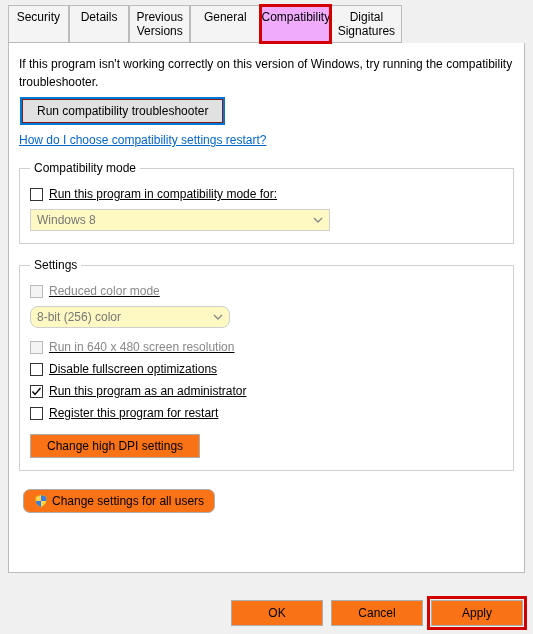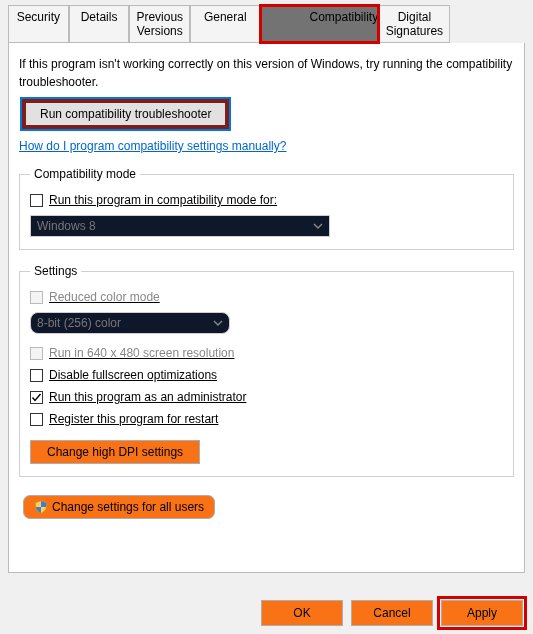--- a/index.html
+++ b/index.html
@@ -32,24 +32,23 @@
     border: 1px solid #bbb;
     background: #f9f9f9;
     position: relative;
     cursor: default;
     box-sizing: border-box;
   }
   .tab.inactive {
     background: #f4f4f4;
   }
   .tab.active {
-    background: #737373;
+    background: #f0abfc;
     border-bottom: 1px solid #ffffff;
     z-index: 2;
-    padding-left: 48px;
   }
   .tab-highlight {
     position: absolute;
     top: -2px;
     left: -2px;
     right: -2px;
     bottom: -2px;
     border: 3px solid #d40000;
     pointer-events: none;
   }
@@ -64,21 +63,21 @@
     position: relative;
   }
   .intro {
     line-height: 1.5;
     margin-bottom: 6px;
   }
   .troubleshooter-btn {
     display: inline-block;
     padding: 4px 14px;
     background: #e1e1e1;
-    border: 4px solid #7f1d1d;
+    border: 1px solid #7f1d1d;
     outline: 2px solid #0078d7;
     margin: 2px 0 10px 3px;
     cursor: default;
   }
   .link {
     color: #0066cc;
     text-decoration: underline;
     display: inline-block;
     margin-bottom: 14px;
     cursor: pointer;
@@ -114,21 +113,21 @@
   }
   .checkbox svg { width: 11px; height: 11px; display: block; }
   .label-disabled { color: #888; }
   .select {
     display: flex;
     align-items: center;
     justify-content: space-between;
     width: 300px;
     height: 22px;
     padding: 0 6px;
-    background: #0f172a;
+    background: #fef9c3;
     border: 1px solid #cfcfcf;
     color: #777;
     box-sizing: border-box;
   }
   .select.small { width: 200px; border-radius: 8px; }
   .chev { width: 10px; height: 10px; }
   .btn {
     display: inline-flex;
     align-items: center;
     justify-content: center;
@@ -142,21 +141,21 @@
   .btn-allusers { margin: 4px 0 0 4px; padding: 4px 10px; border-radius: 7px; }
   .shield { width: 14px; height: 14px; margin-right: 4px; }
   .bottom-row {
     position: absolute;
     right: 10px;
     bottom: 8px;
     display: flex;
     gap: 8px;
   }
   .bottom-row .btn {
-    width: 82px;
+    width: 92px;
     height: 26px;
     justify-content: center;
   }
   .apply-wrap {
     position: relative;
   }
   .apply-wrap::after {
     content: "";
     position: absolute;
     top: -4px; left: -4px; right: -4px; bottom: -4px;
@@ -184,21 +183,21 @@
       <div class="tab inactive">Digital Signatures</div>
     </div>
   </div>
 
   <div class="panel">
 
     <div class="intro">If this program isn't working correctly on this version of Windows, try running the compatibility troubleshooter.</div>
 
     <div class="troubleshooter-btn">Run compatibility troubleshooter</div>
 
-    <div><span class="link">How do I program compatibility settings manually?</span></div>
+    <div><span class="link">How do I choose compatibility settings restart?</span></div>
 
     <fieldset>
       <legend>Compatibility mode</legend>
       <div class="check-row">
         <span class="checkbox"></span>
         <span>Run this program in compatibility mode for:</span>
       </div>
       <div class="select">
         <span>Windows 8</span>
         <svg class="chev" viewBox="0 0 10 10">

